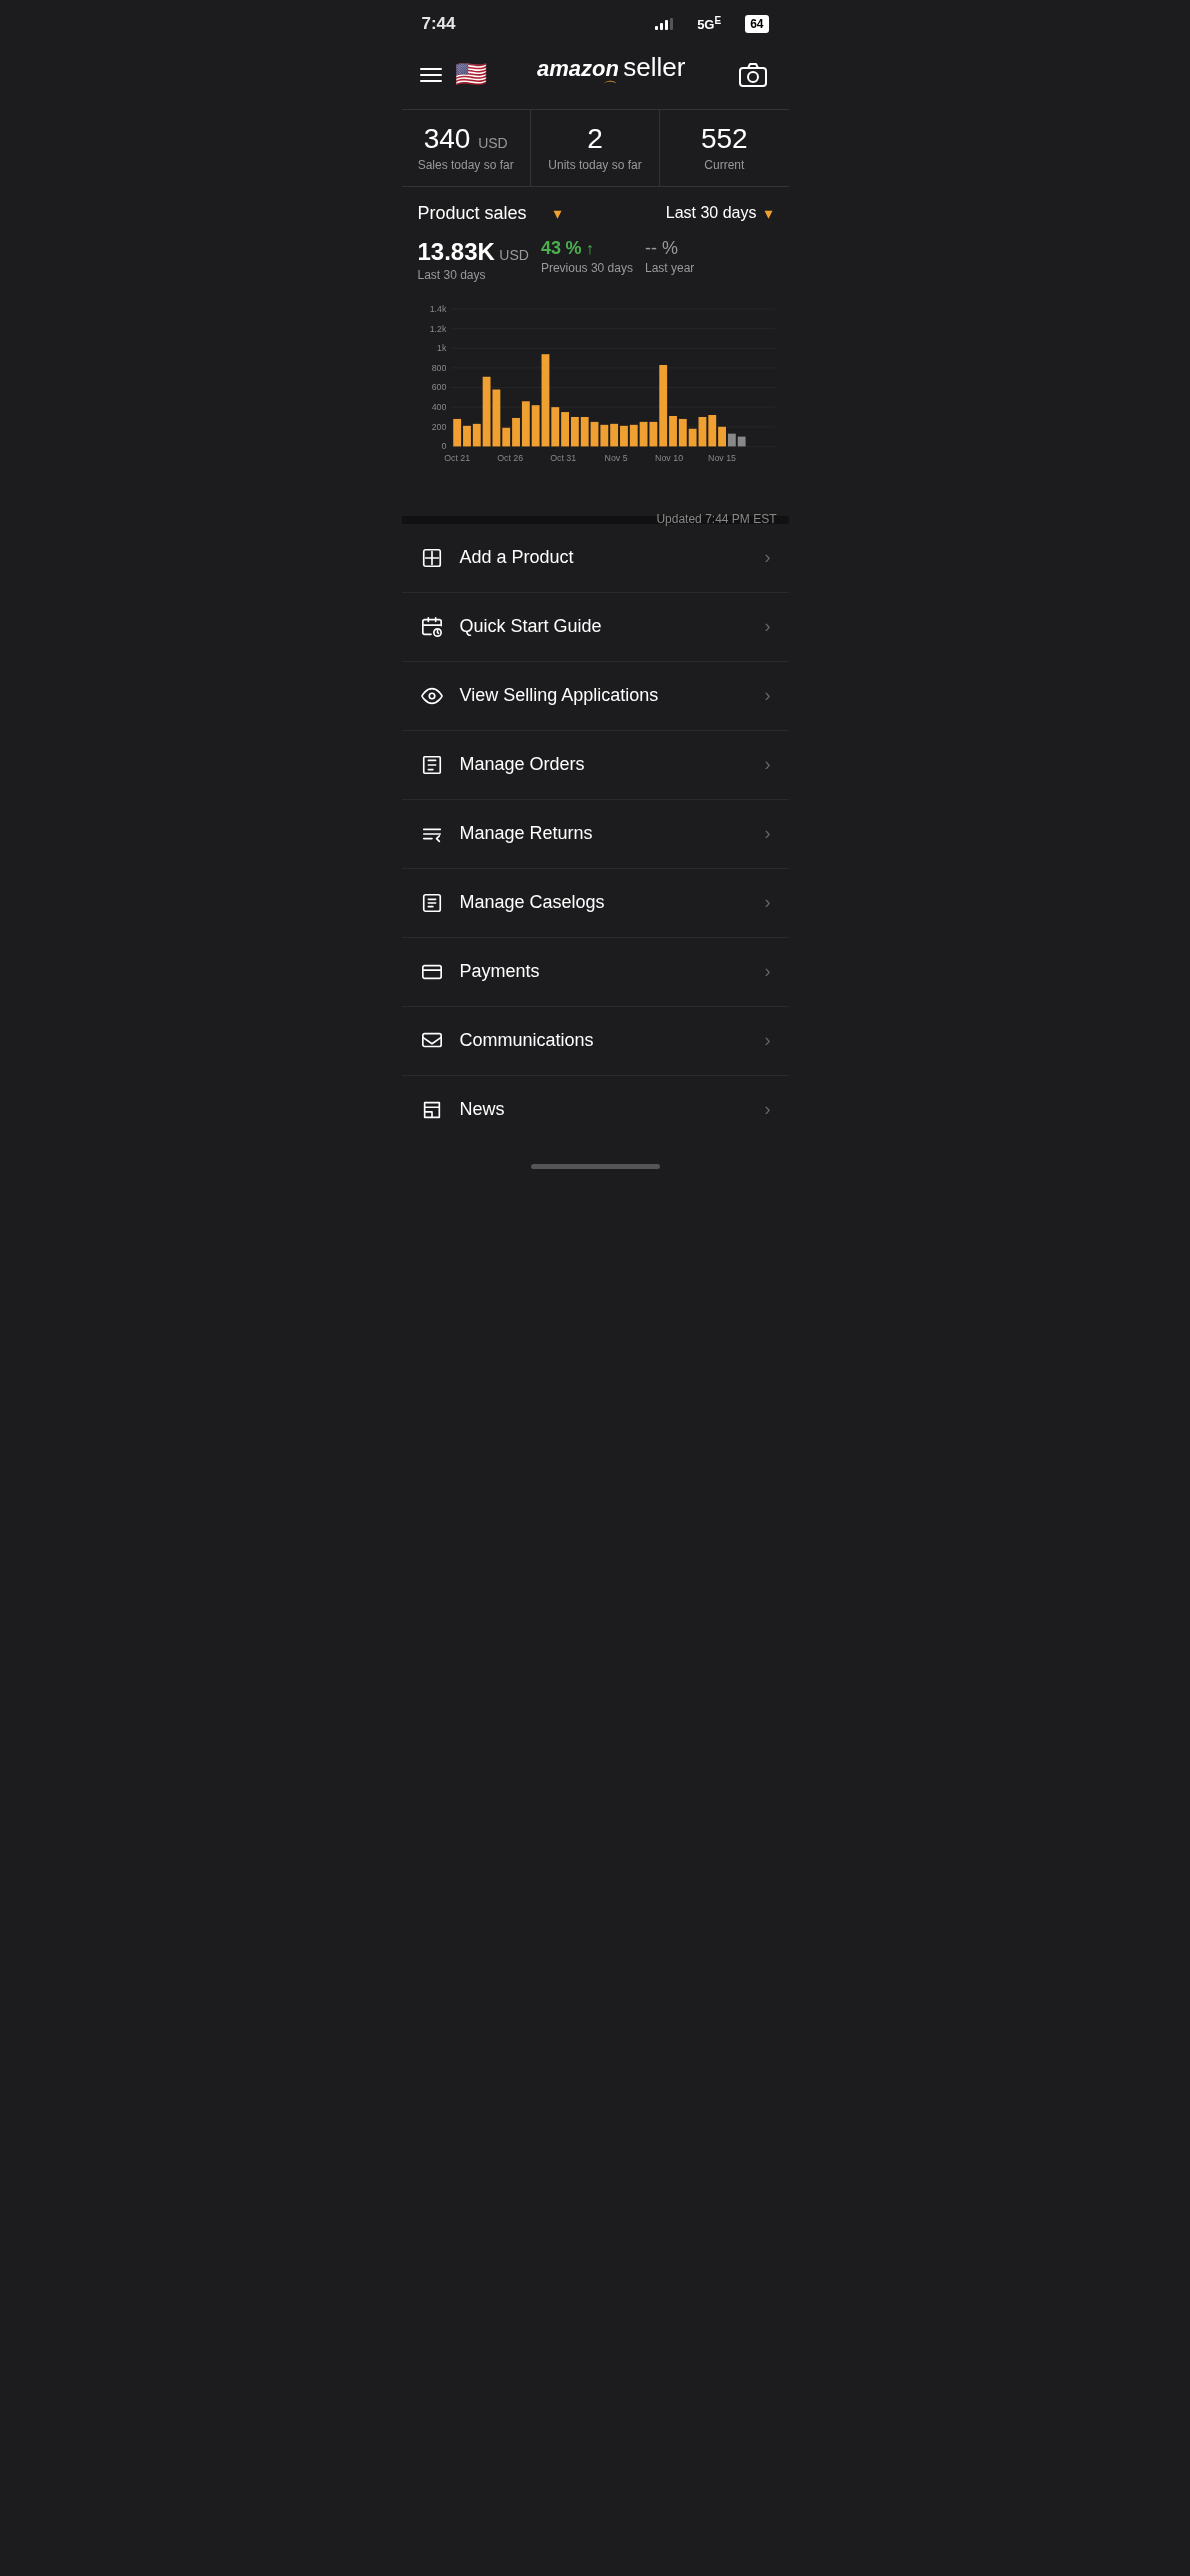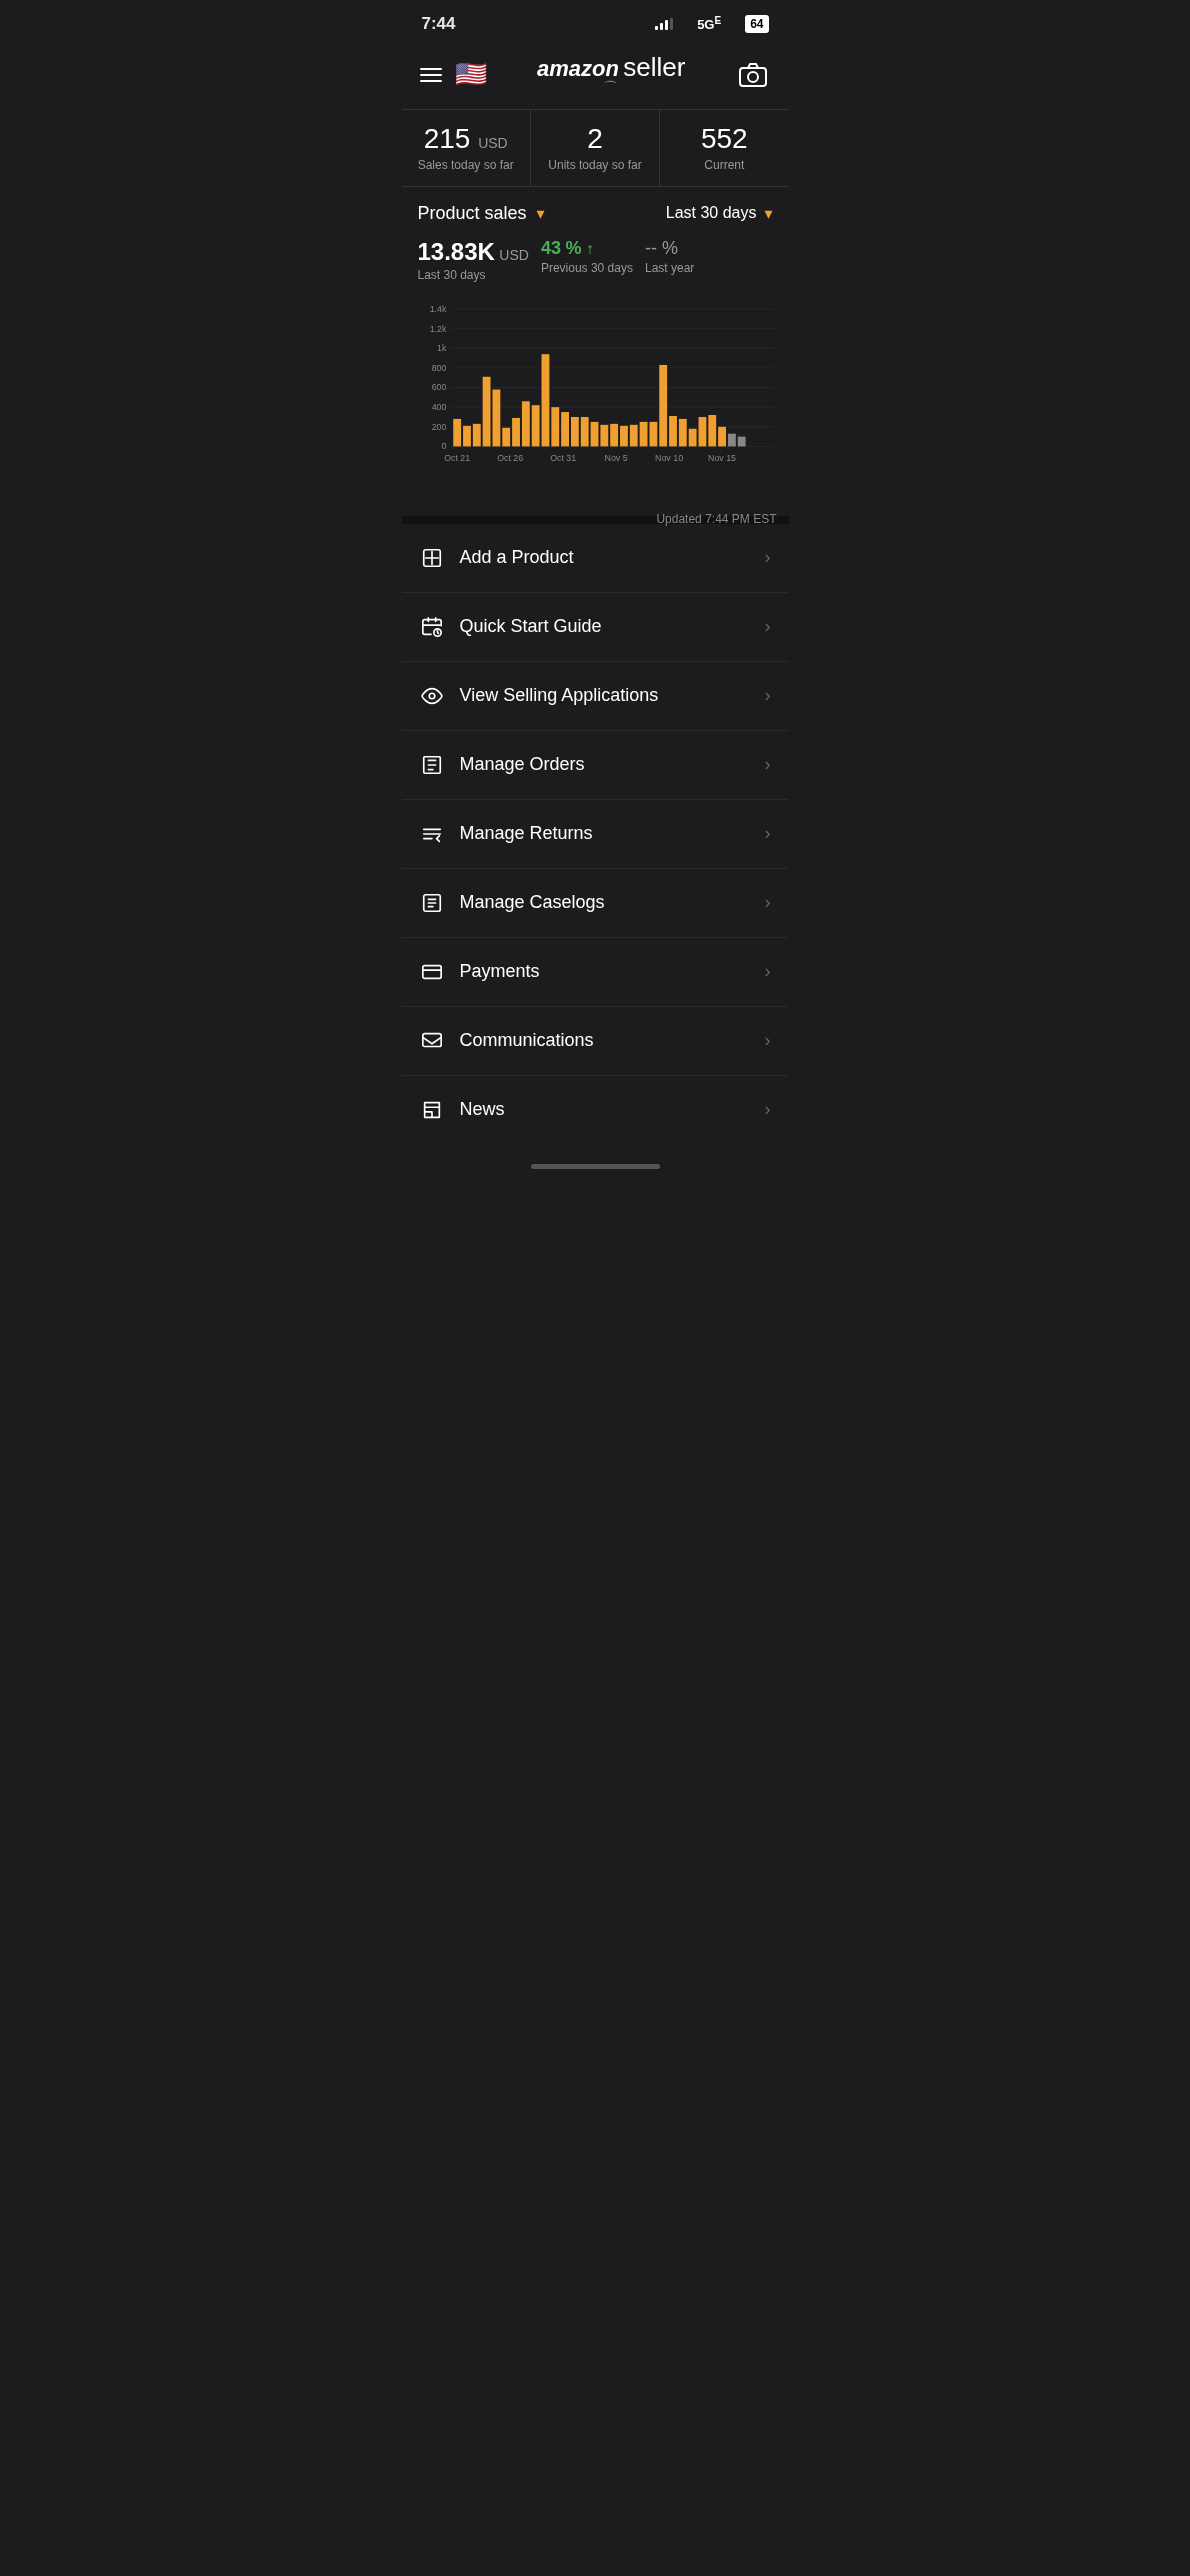--- a/index.html
+++ b/index.html
@@ -143,21 +143,21 @@
     }
     .sales-header {
       display: flex;
       justify-content: space-between;
       align-items: center;
       margin-bottom: 14px;
     }
     .sales-title-btn {
       display: flex;
       align-items: center;
-      gap: 10px;
+      gap: 27px;
       cursor: pointer;
     }
     .sales-title {
       font-size: 18px;
       font-weight: 500;
       color: #fff;
     }
     .dropdown-icon {
       color: #f0a030;
       font-size: 16px;
@@ -333,21 +333,21 @@
       <rect x="1" y="5" width="26" height="18" rx="3"></rect>
       <circle cx="14" cy="14" r="5"></circle>
       <path d="M9 5l2-4h6l2 4"></path>
     </svg>
   </div>
 </div>
 
 <div class="stats-bar">
   <div class="stat-item">
     <div class="stat-value">
-      <span>215</span>
+      <span>340</span>
       <span class="stat-unit"> USD</span>
     </div>
     <div class="stat-label">Sales today so far</div>
   </div>
   <div class="stat-item">
     <div class="stat-value">2</div>
     <div class="stat-label">Units today so far</div>
   </div>
   <div class="stat-item">
     <div class="stat-value">

